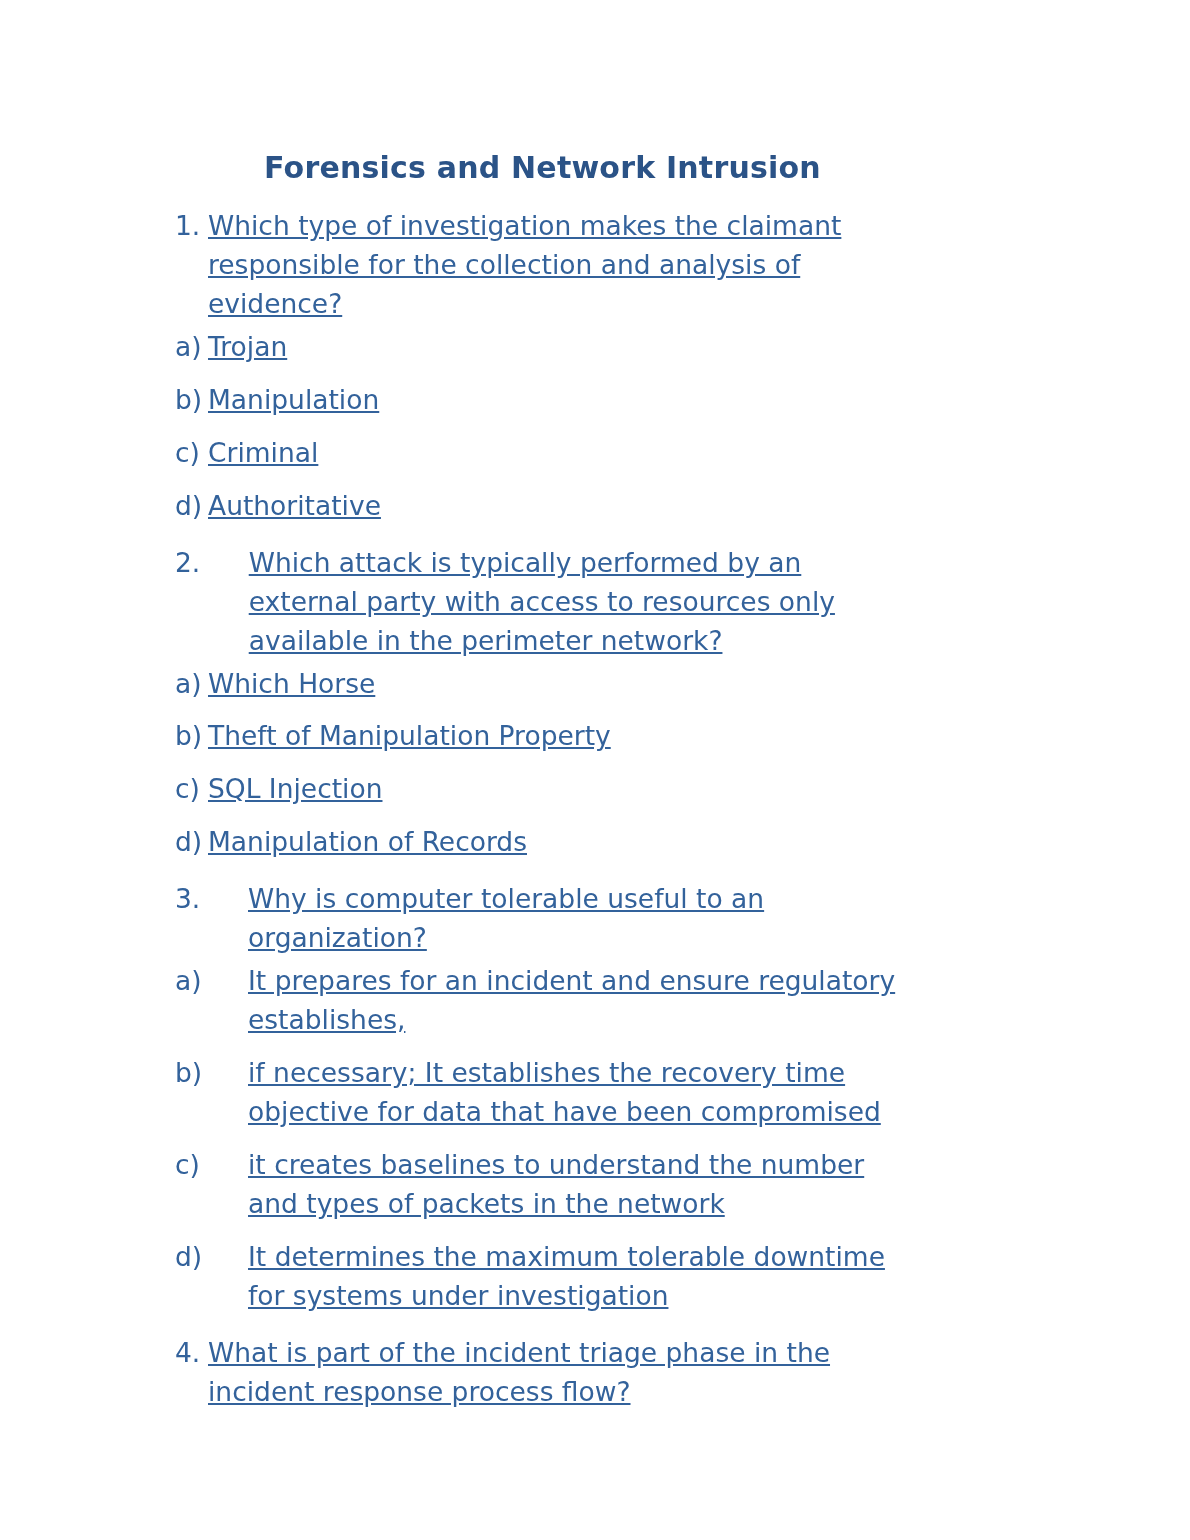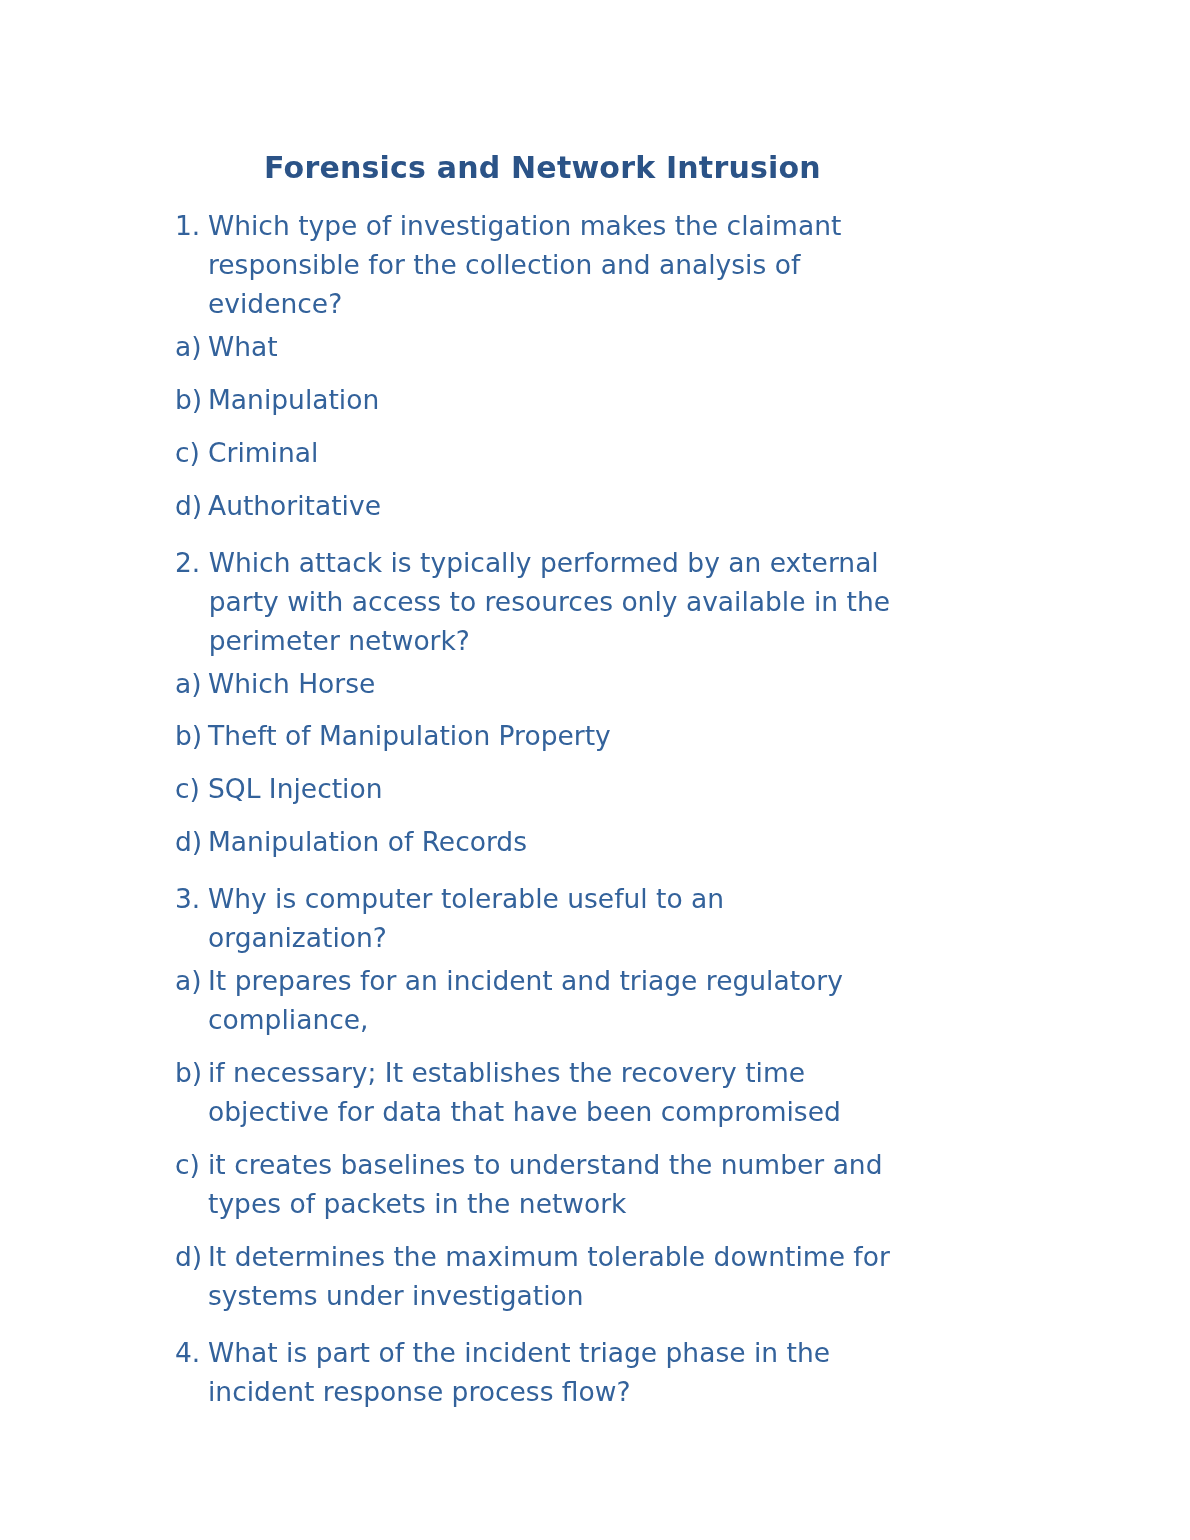--- a/index.html
+++ b/index.html
@@ -50,45 +50,47 @@
     white-space: pre;
   }
   .row.option {
     margin-top: 14px;
   }
   .row.option-tight {
     margin-top: 4px;
   }
   .text {
     flex: 1 1 auto;
+    text-decoration: underline;
   }
   .q-indent .text {
     max-width: 820px;
   }
   .wide .text {
     max-width: 880px;
+    margin-left: 40px;
   }
 </style>
 </head>
 <body>
 
 <div class="page">
 
   <h1 class="doc-title">Forensics and Network Intrusion</h1>
 
   <div class="content">
 
     <div class="row question question-first q-indent">
       <span class="marker">1.</span>
       <span class="text">Which type of investigation makes the claimant responsible for the collection and analysis of evidence?</span>
     </div>
 
     <div class="row option option-tight">
       <span class="marker">a)</span>
-      <span class="text">What</span>
+      <span class="text">Trojan</span>
     </div>
 
     <div class="row option">
       <span class="marker">b)</span>
       <span class="text">Manipulation</span>
     </div>
 
     <div class="row option">
       <span class="marker">c)</span>
       <span class="text">Criminal</span>
@@ -124,21 +126,21 @@
       <span class="text">Manipulation of Records</span>
     </div>
 
     <div class="row question wide">
       <span class="marker">3.</span>
       <span class="text">Why is computer tolerable useful to an organization?</span>
     </div>
 
     <div class="row option option-tight wide">
       <span class="marker">a)</span>
-      <span class="text">It prepares for an incident and triage regulatory compliance,</span>
+      <span class="text">It prepares for an incident and ensure regulatory establishes,</span>
     </div>
 
     <div class="row option wide">
       <span class="marker">b)</span>
       <span class="text">if necessary; It establishes the recovery time objective for data that have been compromised</span>
     </div>
 
     <div class="row option wide">
       <span class="marker">c)</span>
       <span class="text">it creates baselines to understand the number and types of packets in the network</span>

